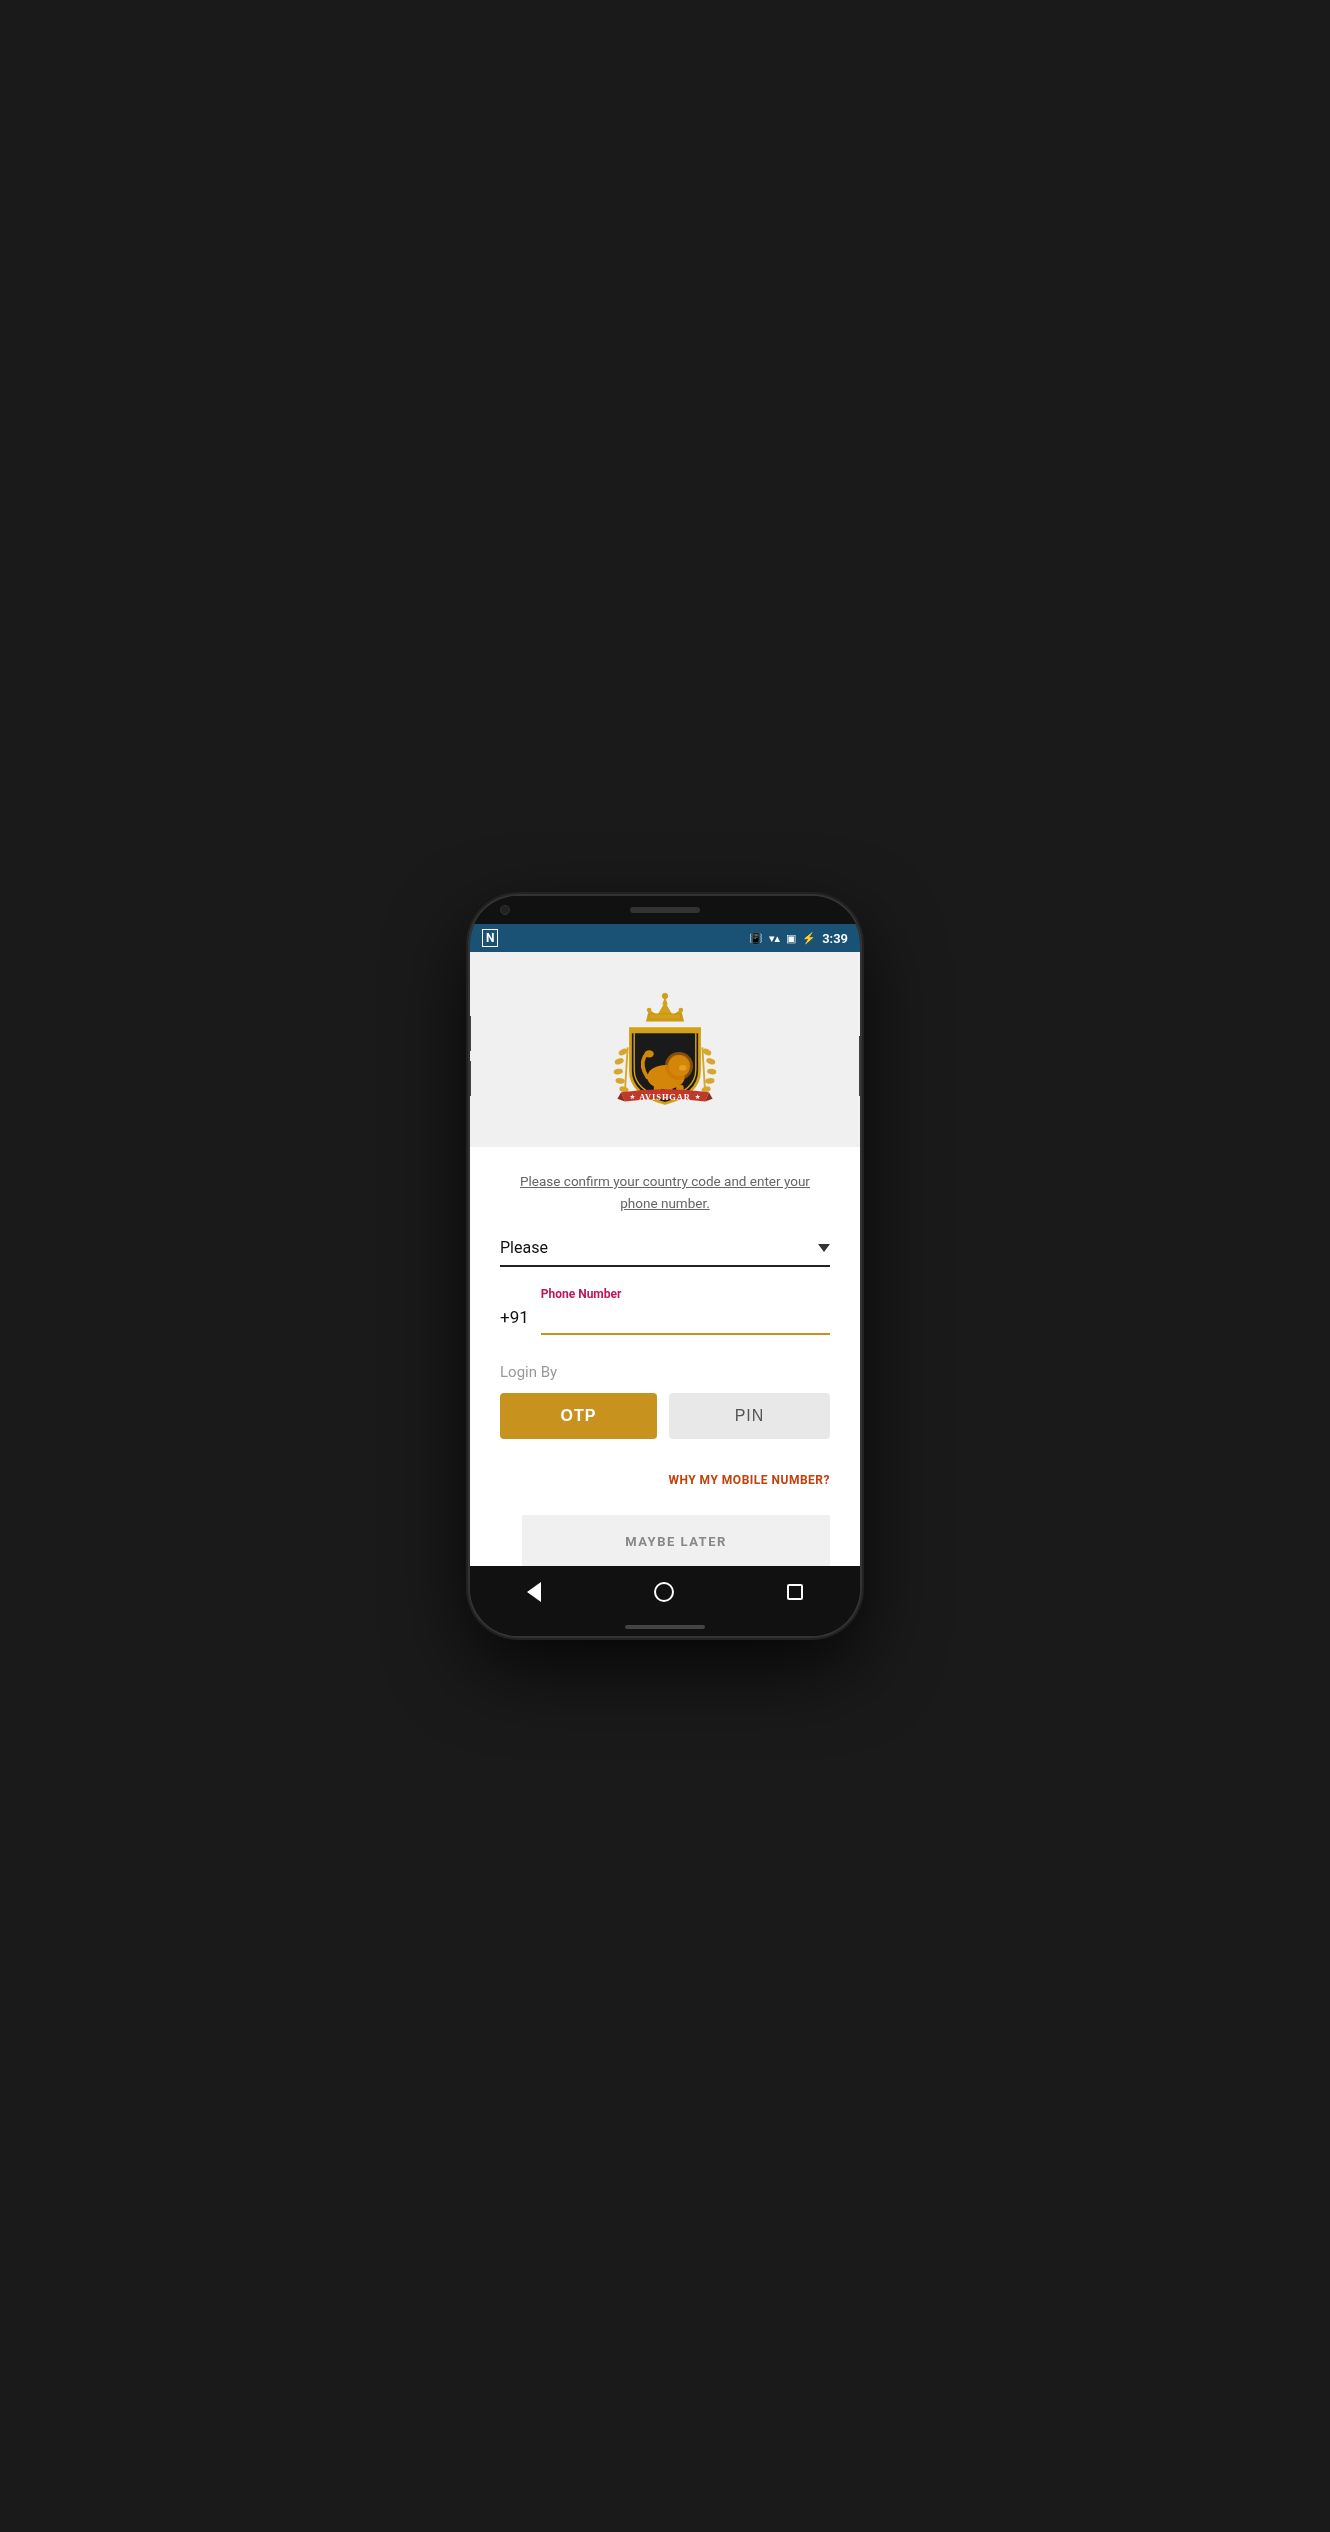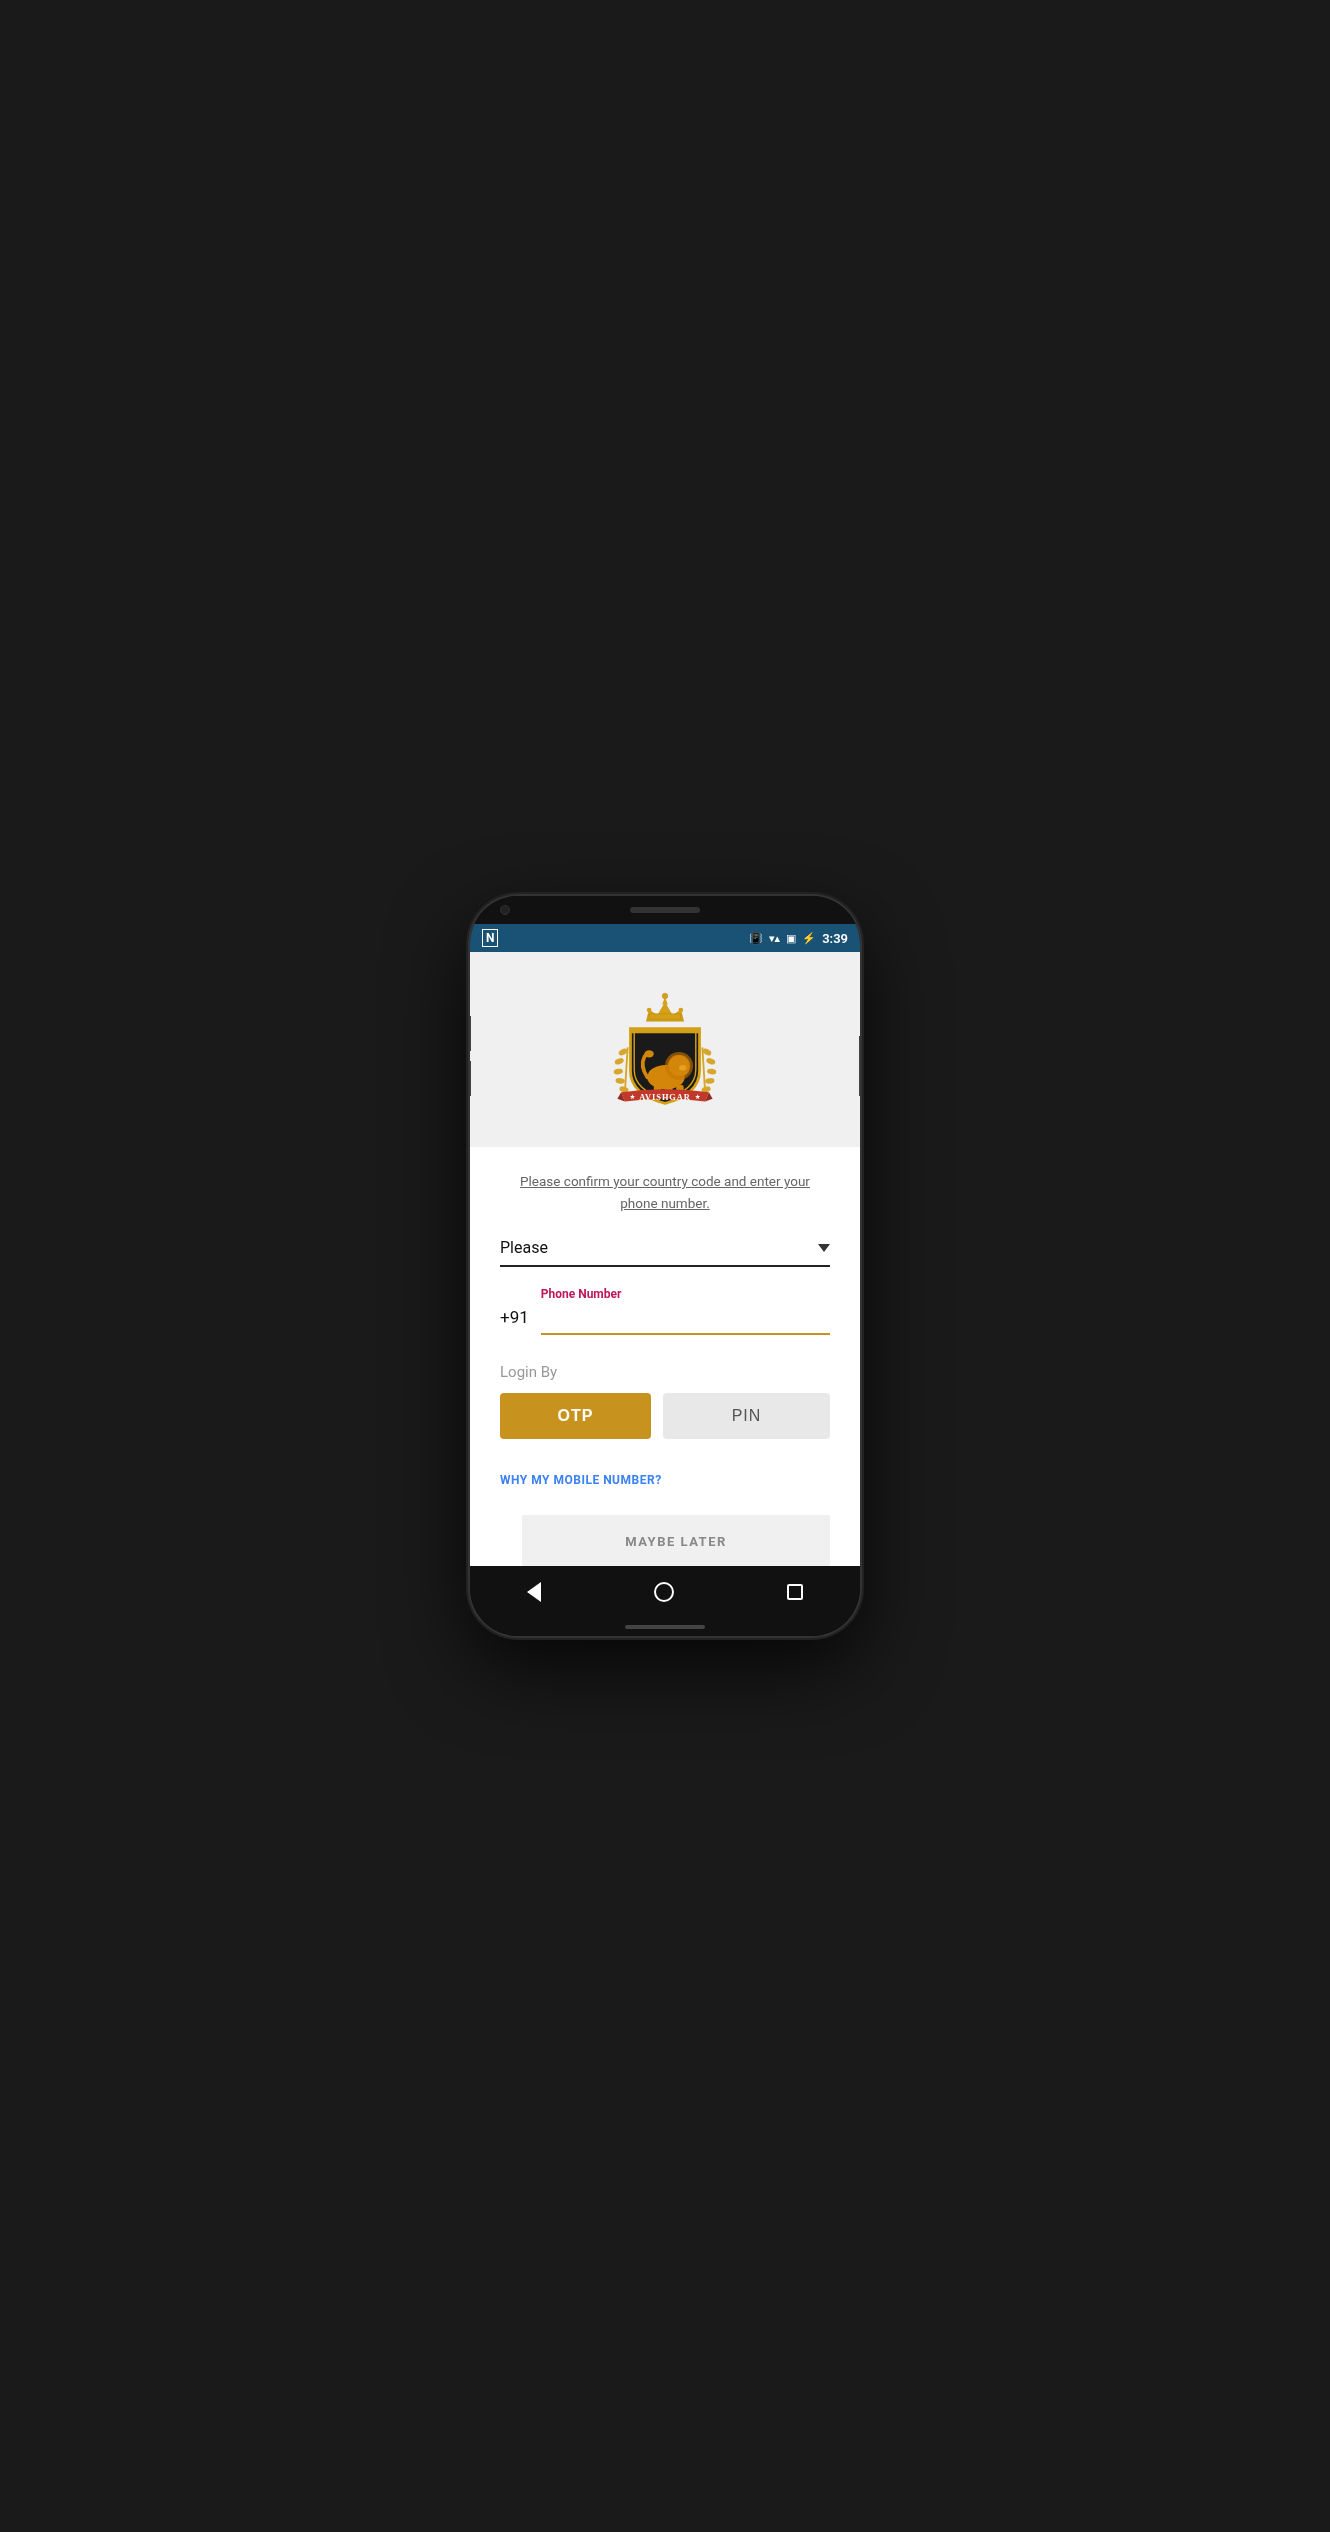--- a/index.html
+++ b/index.html
@@ -229,21 +229,21 @@
       gap: 12px;
       margin-bottom: 24px;
     }
 
     .btn-otp {
       flex: 1;
       background: #c8921f;
       color: white;
       border: none;
       border-radius: 4px;
-      padding: 6px;
+      padding: 12px;
       font-size: 16px;
       font-weight: bold;
       letter-spacing: 1px;
       cursor: pointer;
     }
 
     .btn-pin {
       flex: 1;
       background: #e8e8e8;
       color: #555;
@@ -251,22 +251,22 @@
       border-radius: 4px;
       padding: 14px;
       font-size: 16px;
       font-weight: 500;
       letter-spacing: 1px;
       cursor: pointer;
     }
 
     
     .why-mobile {
-      text-align: left;
-      color: #3b82f6;
+      text-align: right;
+      color: #c2410c;
       font-size: 12px;
       font-weight: bold;
       letter-spacing: 0.5px;
       cursor: pointer;
       padding: 10px 0;
     }
 
     
     .maybe-later-section {
       background: #f0f0f0;

